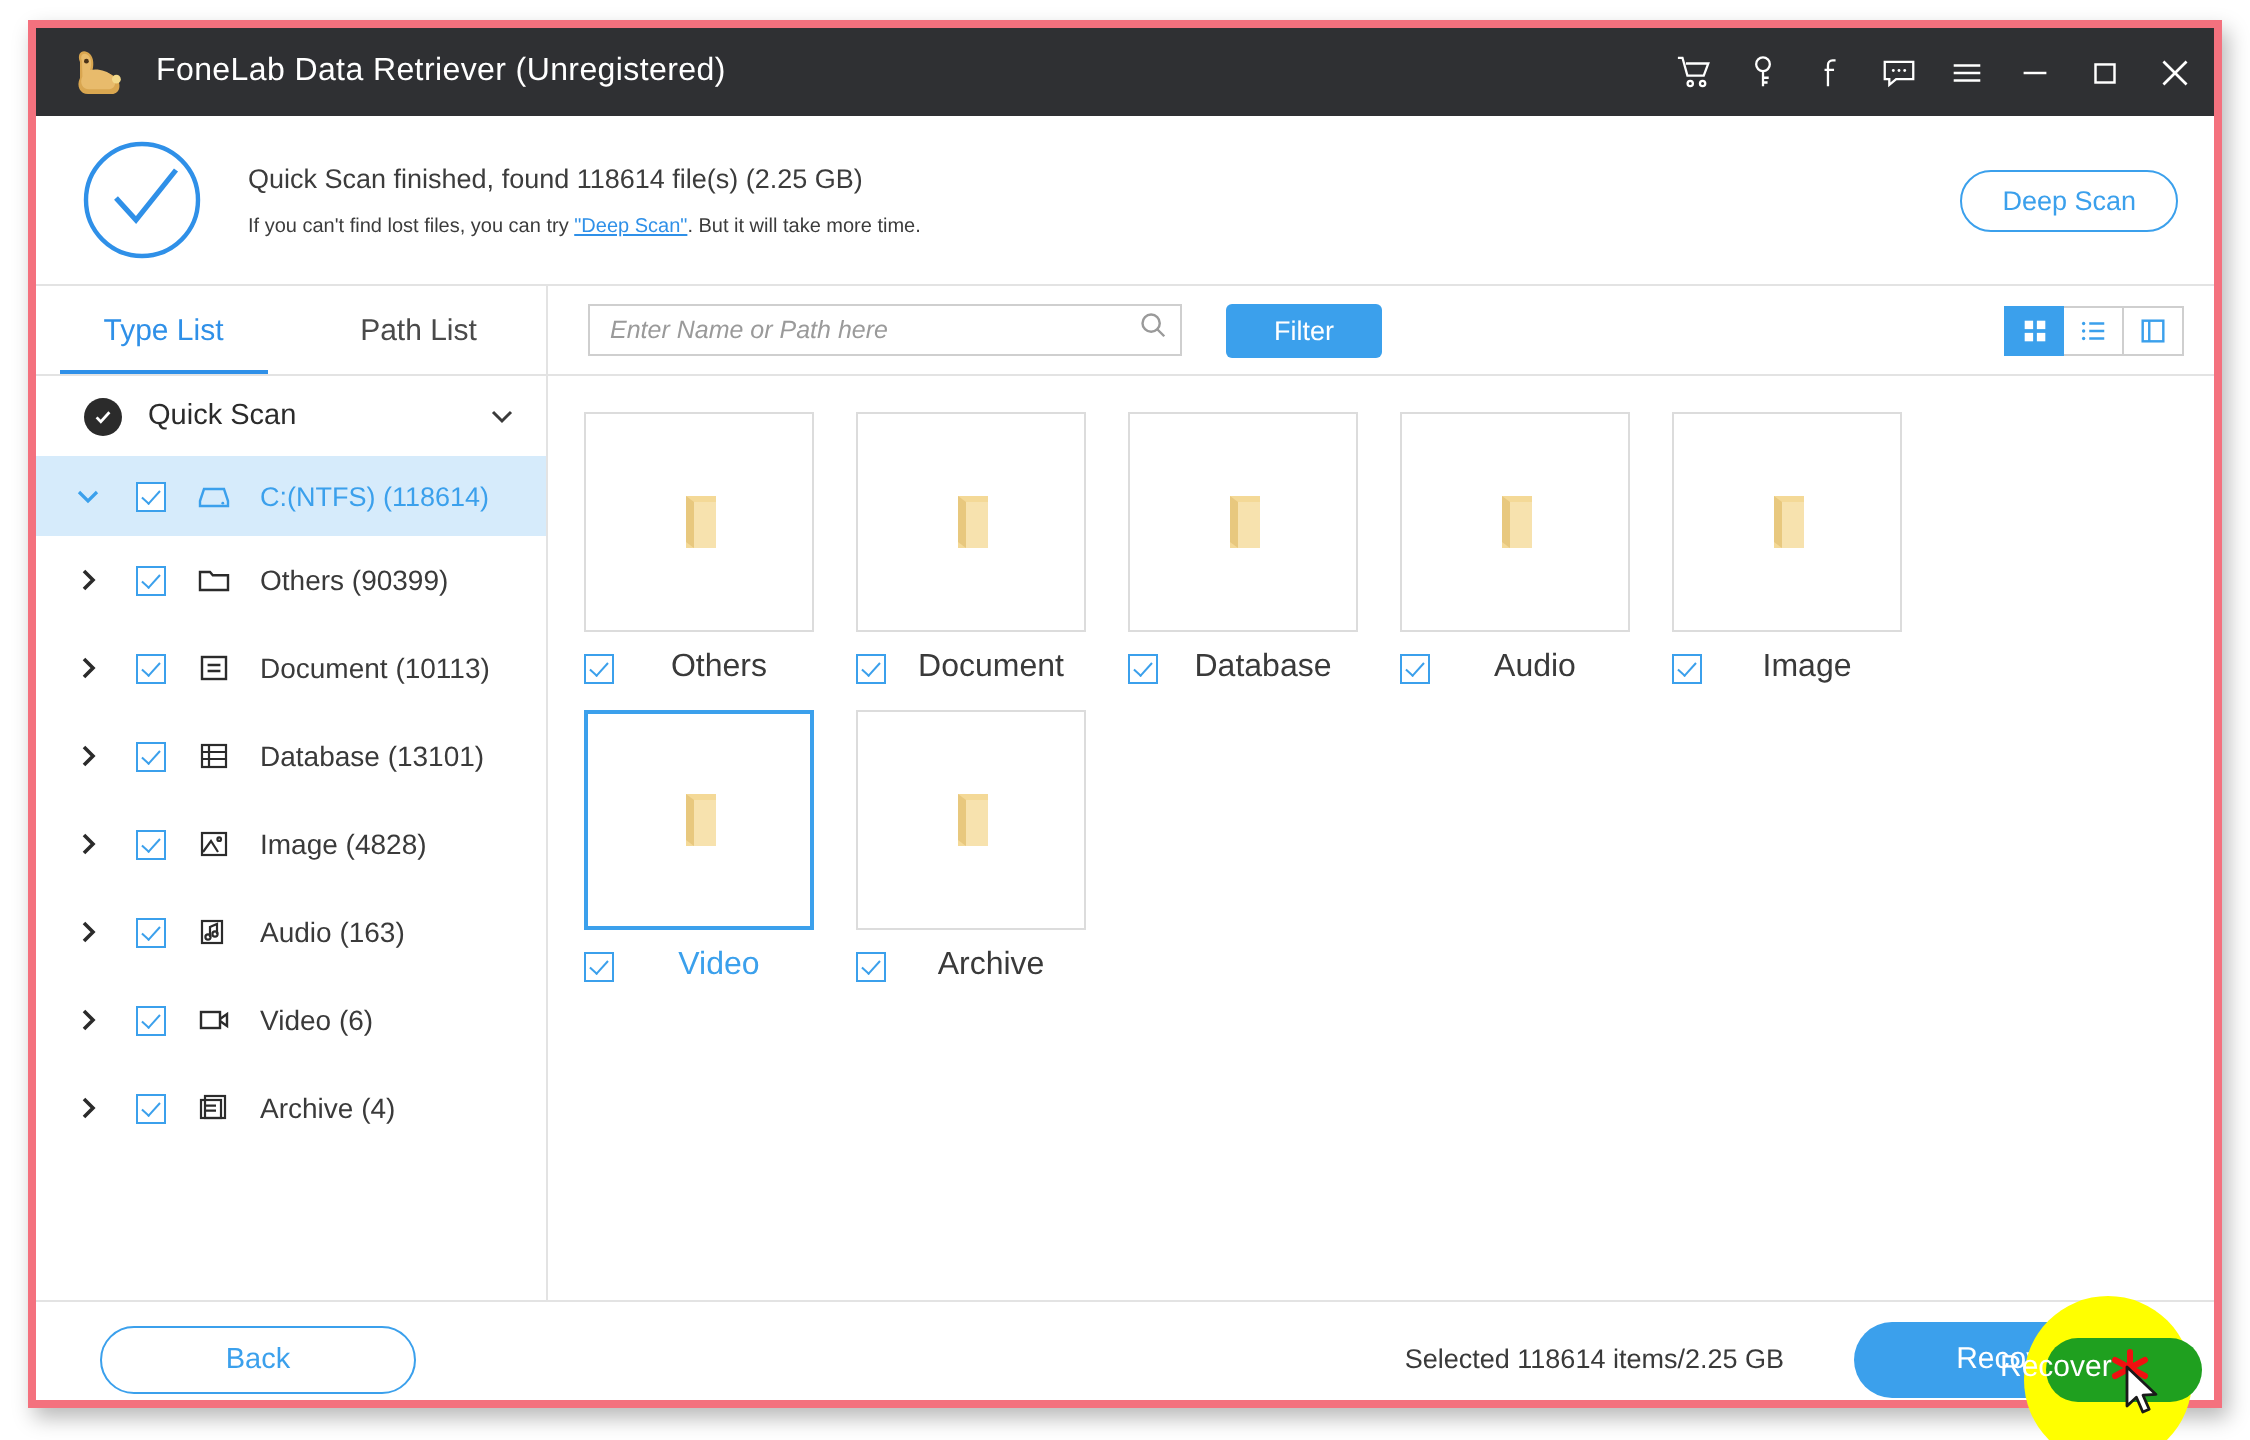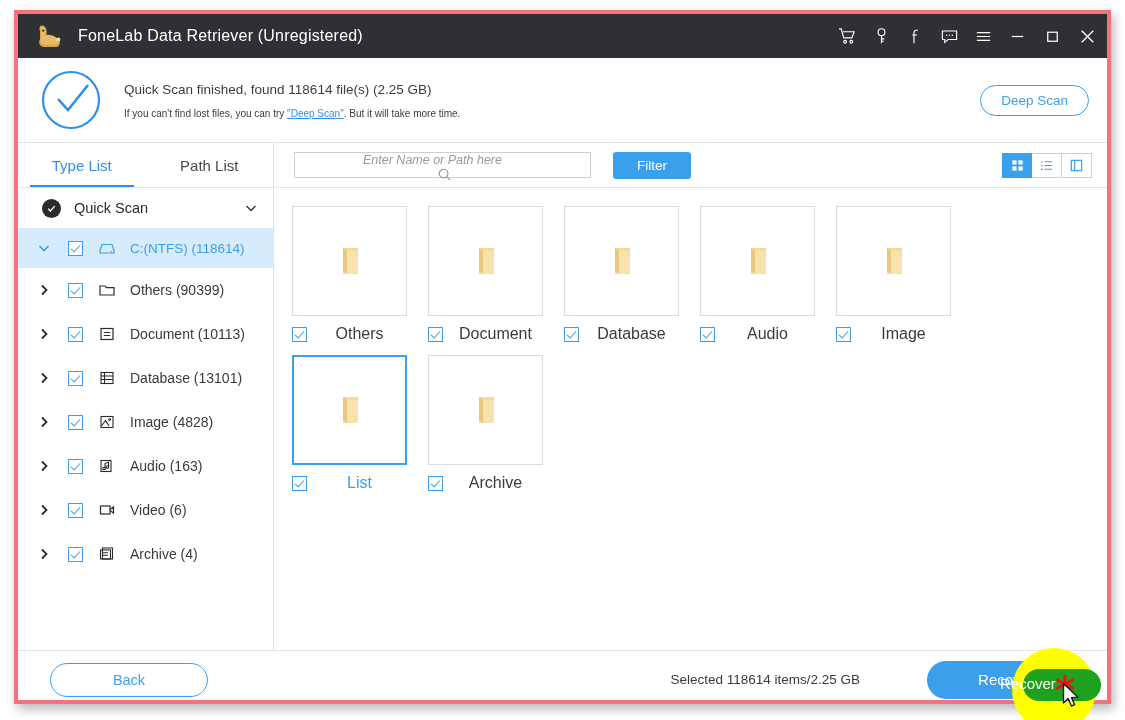--- a/index.html
+++ b/index.html
@@ -130,21 +130,21 @@
 
   
   .content { flex: 1 1 auto; display: flex; flex-direction: column; }
   .toolbar {
     height: 45px; display: flex; align-items: center;
     padding: 0 15px 0 20px; border-bottom: 1px solid #e3e3e3;
   }
   .search-wrap {
     width: 297px; height: 26px; border: 1px solid #cfcfcf;
     border-radius: 0; display: flex; align-items: center;
-    padding: 0 6px 0 10px; background: #fff; flex-direction: column;
+    padding: 0 6px 0 10px; background: #fff;
   }
   .search-wrap input {
     border: 0; outline: 0; flex: 1 1 auto;
     font-size: 12.5px; font-style: italic; color: #8d8d8d;
     font-family: "Liberation Sans", sans-serif;
     background: transparent;
   }
   .search-wrap input::placeholder { color: #9a9a9a; font-style: italic; }
   .filter-btn {
     margin-left: 22px; background: #3ba0ec; color: #fff;
@@ -191,21 +191,21 @@
   .tile-name {
     flex: 1 1 auto; text-align: center; font-size: 16px;
     color: #3a3a3a; padding-right: 16px;
   }
   .tile.selected .tile-name { color: #3ba0ec; }
 
   
   .footer {
     height: 58px; border-top: 1px solid #e3e3e3;
     display: flex; align-items: center;
-    padding: 0 22px 0 32px; position: relative; gap: 32px;
+    padding: 0 22px 0 32px; position: relative;
   }
   .back-btn {
     width: 158px; height: 34px; border: 1px solid #3ba0ec;
     border-radius: 18px; background: #fff; color: #3ba0ec;
     font-size: 14.5px; cursor: pointer;
     font-family: "Liberation Sans", sans-serif;
   }
   .sel-info {
     margin-left: auto; font-size: 13.5px; color: #3a3a3a;
     margin-right: 35px;
@@ -595,21 +595,21 @@
         <div class="tile selected">
           <div class="tile-box">
             <svg width="32" height="34" viewBox="0 0 32 34">
               <path d="M9 4 H24 V30 H9 Z" fill="#f4d997"></path>
               <path d="M9 4 L13 7 V30 L9 27 Z" fill="#e8c87e"></path>
               <path d="M13 7 H24 V30 H13 Z" fill="#f7e2ae"></path>
             </svg>
           </div>
           <div class="tile-cap">
             <div class="tile-cbx"></div>
-            <div class="tile-name">List</div>
+            <div class="tile-name">Video</div>
           </div>
         </div>
 
         <div class="tile">
           <div class="tile-box">
             <svg width="32" height="34" viewBox="0 0 32 34">
               <path d="M9 4 H24 V30 H9 Z" fill="#f4d997"></path>
               <path d="M9 4 L13 7 V30 L9 27 Z" fill="#e8c87e"></path>
               <path d="M13 7 H24 V30 H13 Z" fill="#f7e2ae"></path>
             </svg>

